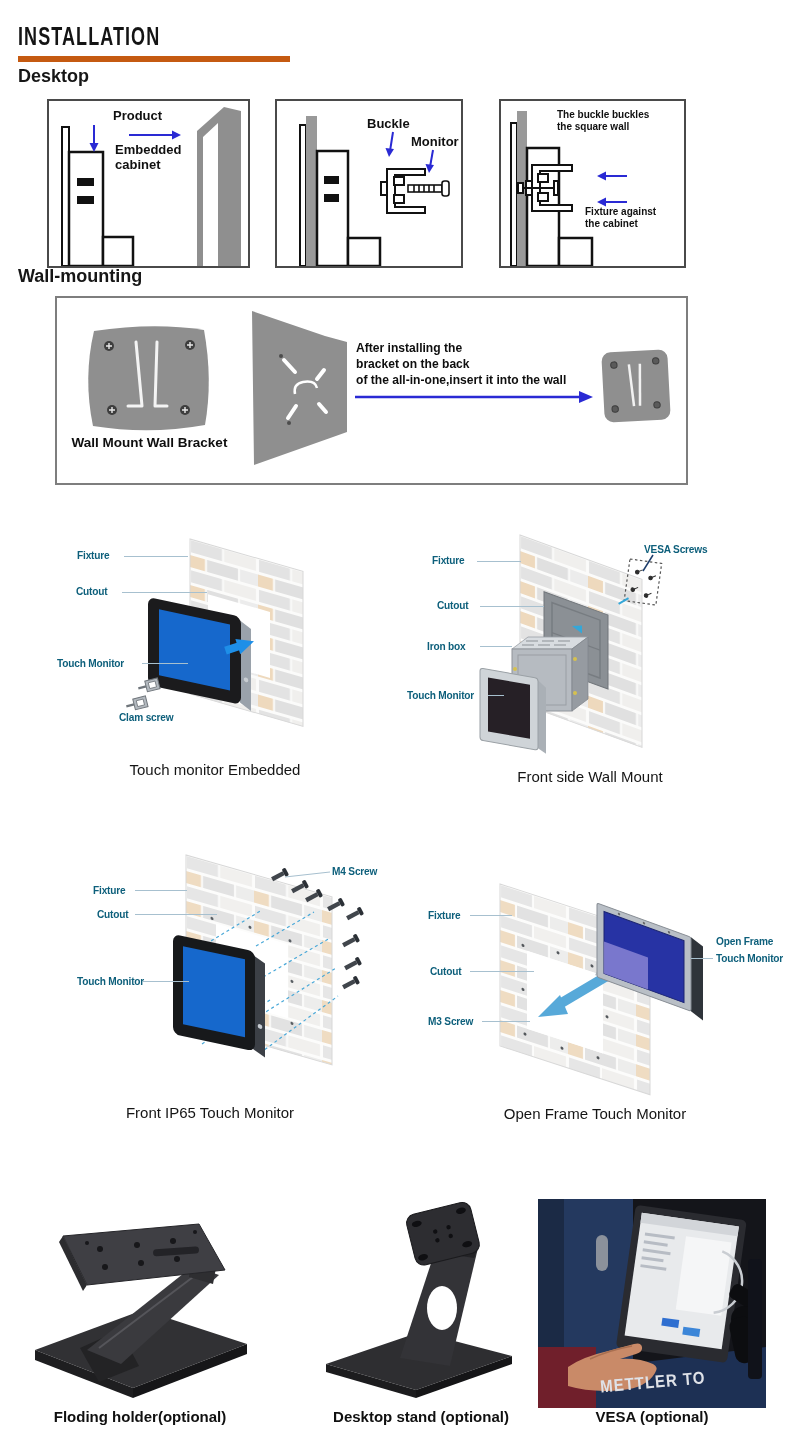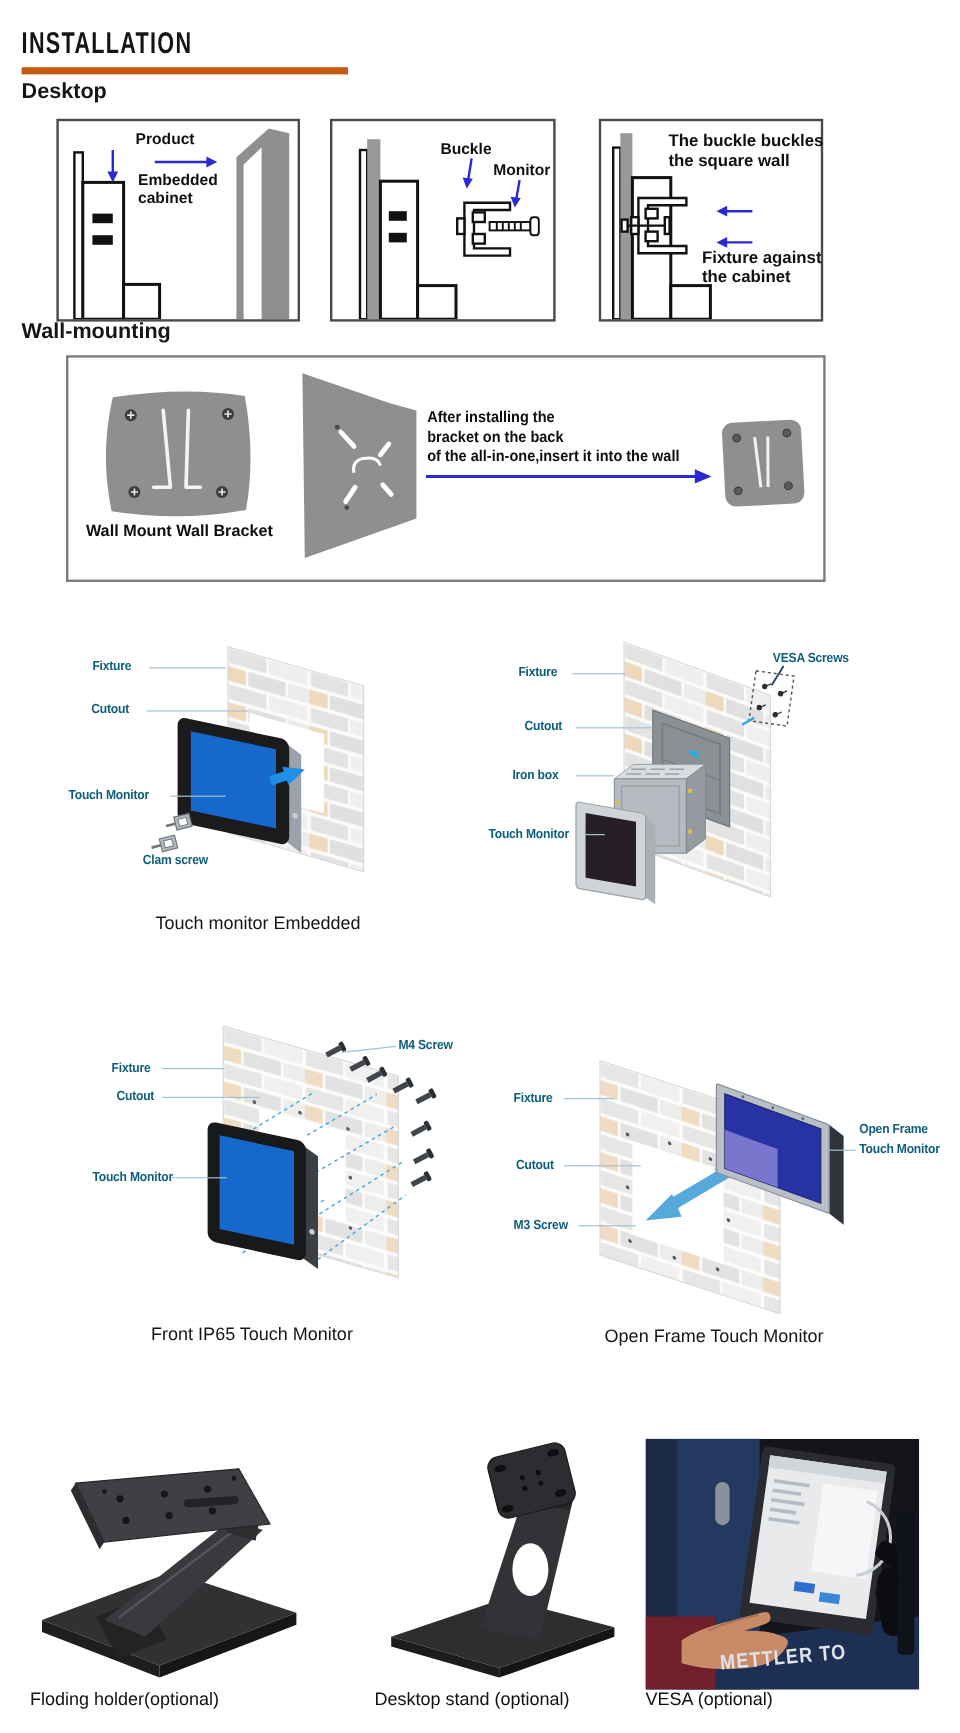--- a/index.html
+++ b/index.html
@@ -10,38 +10,38 @@
   
   .main-title { font-weight:700; font-size:25px; color:#141414; letter-spacing:1.5px;
                 transform:scaleX(0.72); transform-origin:left center; white-space:nowrap; }
   .accent-bar { height:6px; background:#c55a11; }
   .sec-heading { font-size:18px; font-weight:600; color:#161616; white-space:nowrap; }
 
   
   .dbox { border:2px solid #4a4a4a; background:#fff; }
   .dbox svg { position:absolute; left:0; top:0; }
   .blabel { position:absolute; font-size:13px; font-weight:700; color:#101010; line-height:1.12; white-space:nowrap; }
-  .bnote  { position:absolute; font-size:14px; font-weight:700; color:#101010; line-height:1.15; white-space:nowrap; }
+  .bnote  { position:absolute; font-size:10px; font-weight:700; color:#101010; line-height:1.15; white-space:nowrap; }
 
   
   .wbox { border:2px solid #7e7e7e; background:#fff; }
   .winstr { font-size:13px; font-weight:700; color:#0e0e0e; line-height:1.18; white-space:nowrap;
             transform:scaleX(0.93); transform-origin:left top; }
   .wbracket-label { font-size:13.5px; font-weight:700; color:#0e0e0e; text-align:center; white-space:nowrap; }
 
   
   .fig { position:absolute; }
   .fig > svg { position:absolute; left:0; top:0; }
   .tlabel { position:absolute; font-size:11px; font-weight:700; color:#0d5f7b; white-space:nowrap;
             letter-spacing:-0.2px; transform:scaleX(0.92); transform-origin:left center; }
   .cl { position:absolute; height:1px; background:#a7c0cf; }
   .dcaption { position:absolute; width:100%; text-align:center; font-size:15px; font-weight:500; color:#151515; }
 
   
-  .acc-caption { position:absolute; font-size:15px; font-weight:400; color:#101010; }
+  .acc-caption { position:absolute; text-align:center; font-size:15px; font-weight:700; color:#101010; }
   .brand-text { position:absolute; font-size:15px; font-weight:700; color:#dfe2e8; letter-spacing:1px;
                 transform:rotate(-5deg) scaleY(1.15); white-space:nowrap; }
 </style>
 </head>
 <body>
 
 <div id="page">
 
   <div class="abs main-title" style="left:18px; top:22px;">INSTALLATION</div>
   <div class="abs accent-bar" style="left:18px; top:56px; width:272px;"></div>
@@ -307,20 +307,21 @@
     </svg>
     <div class="tlabel" style="left:32px; top:29px;">Fixture</div>
     <div class="cl" style="left:77px; top:36px; width:44px;"></div>
     <div class="tlabel" style="left:37px; top:74px;">Cutout</div>
     <div class="cl" style="left:80px; top:81px; width:64px;"></div>
     <div class="tlabel" style="left:27px; top:115px;">Iron box</div>
     <div class="cl" style="left:80px; top:121px; width:32px;"></div>
     <div class="tlabel" style="left:7px; top:164px;">Touch Monitor</div>
     <div class="cl" style="left:88px; top:170px; width:16px;"></div>
     <div class="tlabel" style="left:244px; top:18px;">VESA Screws</div>
+    <div class="dcaption" style="top:243px;">Front side Wall Mount</div>
   </div>
 
   <div class="fig" style="left:30px; top:848px; width:360px; height:285px;">
     <svg width="360" height="285" viewBox="0 0 360 285">
       <defs>
         <pattern id="brC" width="68" height="30" patternUnits="userSpaceOnUse">
           <rect width="68" height="30" fill="#fcfcfb"></rect>
           <rect x="1" y="1" width="31" height="12" fill="#e6e6e6"></rect>
           <rect x="34" y="1" width="32" height="12" fill="#f1f0ee"></rect>
           <rect x="0" y="16" width="15" height="12" fill="#efdcc2"></rect>

